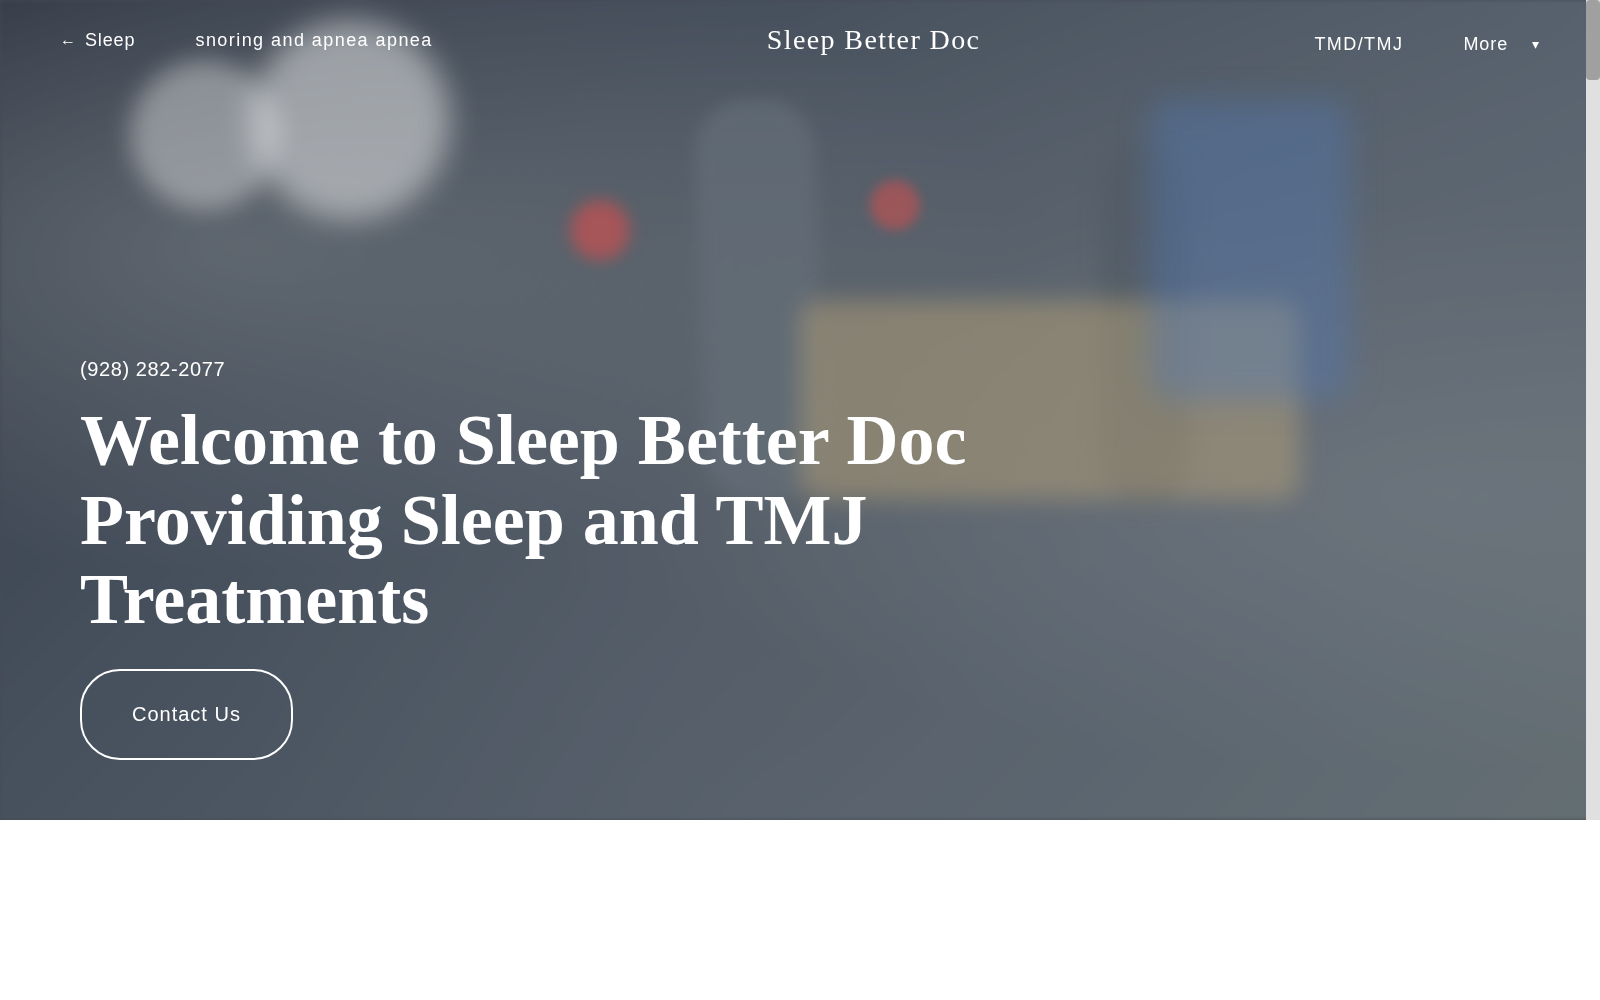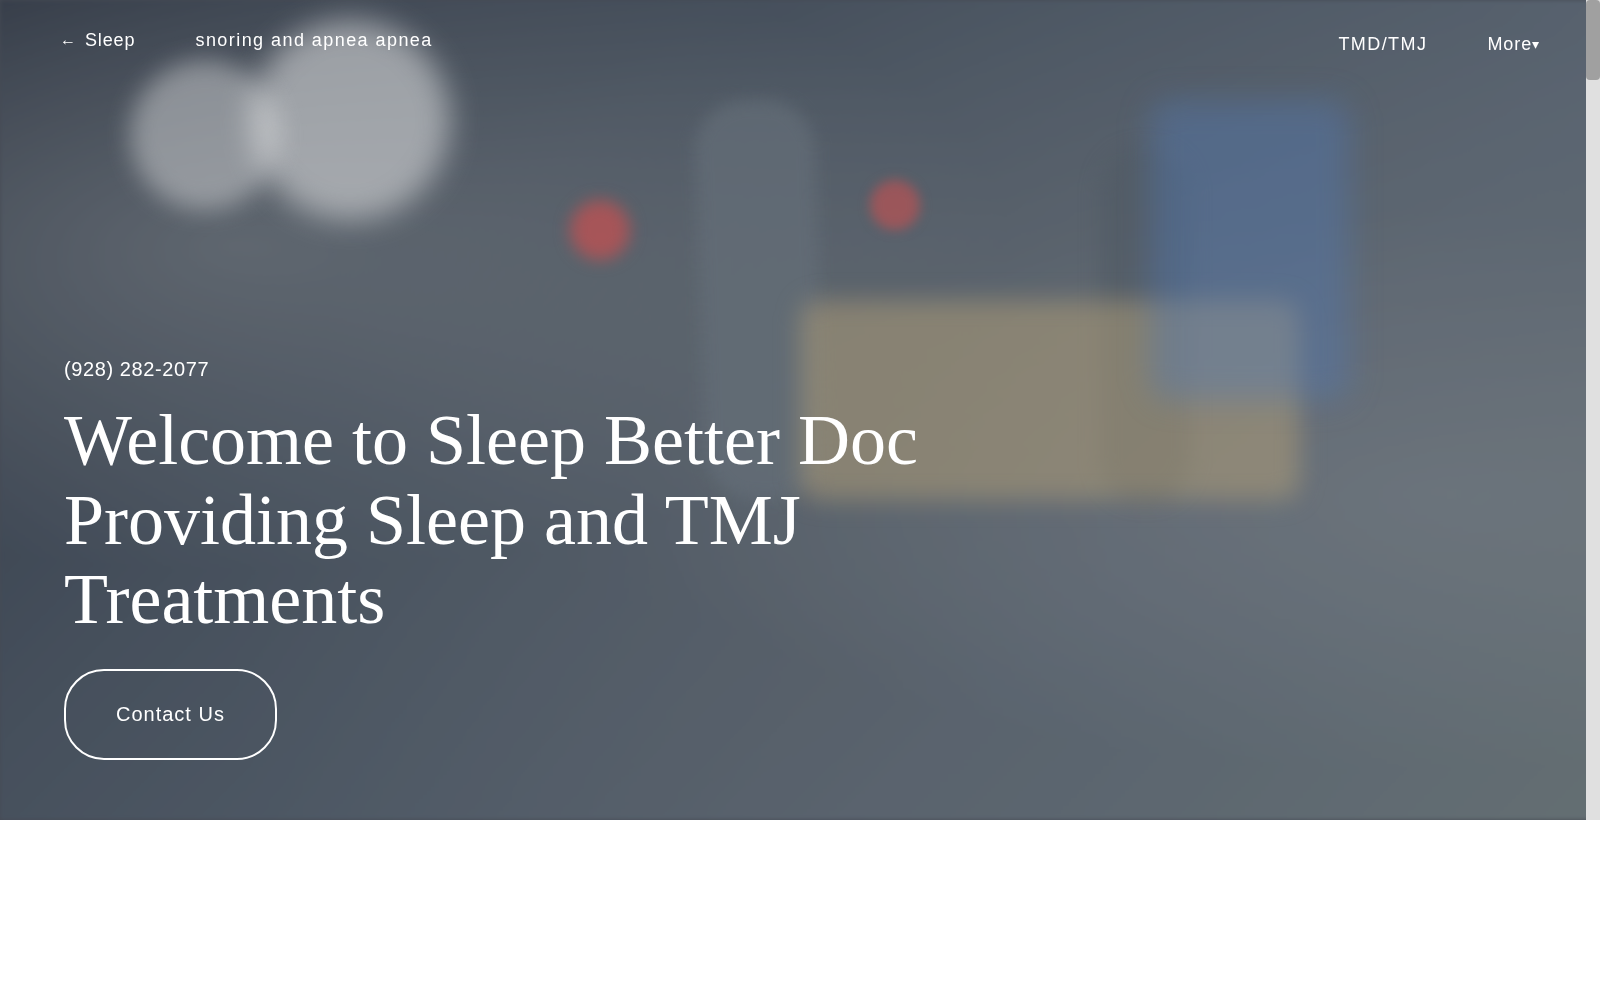--- a/index.html
+++ b/index.html
@@ -195,55 +195,55 @@
       font-family: Georgia, serif;
       font-size: 28px;
       font-weight: normal;
       letter-spacing: 0.05em;
       text-align: center;
     }
 
     .nav-more {
       display: flex;
       align-items: center;
-      gap: 0;
+      gap: 24px;
       color: white;
       font-family: 'Trebuchet MS', sans-serif;
       font-size: 18px;
       letter-spacing: 0.05em;
       cursor: pointer;
     }
 
     .chevron-down {
       font-size: 14px;
     }
 
     
     .hero-content {
       position: absolute;
       bottom: 60px;
-      left: 64px;
+      left: 80px;
       right: 600px;
       z-index: 10;
       margin-top: 7px;
     }
 
     .phone-number {
       color: white;
       font-family: 'Trebuchet MS', sans-serif;
       font-size: 20px;
       letter-spacing: 0.03em;
       margin-bottom: 20px;
     }
 
     .hero-title {
       color: white;
       font-family: Georgia, 'Times New Roman', serif;
       font-size: 72px;
-      font-weight: normal;
+      font-weight: bold;
       line-height: 1.1;
       margin-bottom: 30px;
     }
 
     .doctor-name {
       color: white;
       font-family: Georgia, 'Times New Roman', serif;
       font-style: italic;
       font-size: 26px;
       margin-bottom: 12px;
@@ -320,20 +320,21 @@
 
   <nav>
     <div class="nav-left">
       <a class="nav-home">
         <span class="nav-arrow">←</span>
         <span>Sleep</span>
       </a>
       <a class="nav-link">snoring and apnea apnea</a>
     </div>
 
+    <div class="nav-brand">Sleep Better Doc</div>
 
     <div class="nav-right">
       <a class="nav-link">TMD/TMJ</a>
       <div class="nav-more">
         <span>More</span>
         <span class="chevron-down">▾</span>
       </div>
     </div>
   </nav>
 

